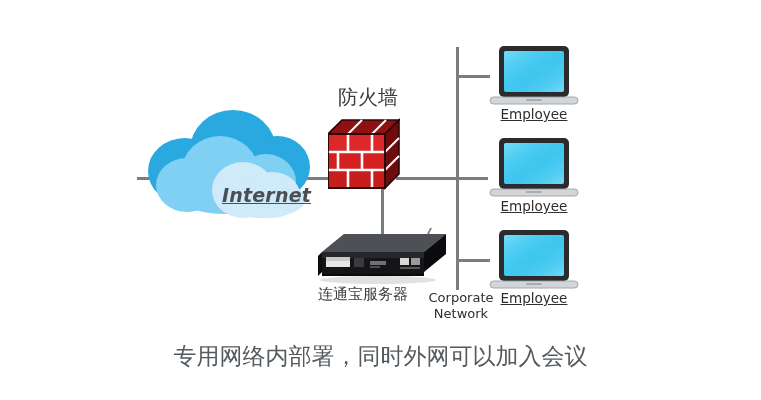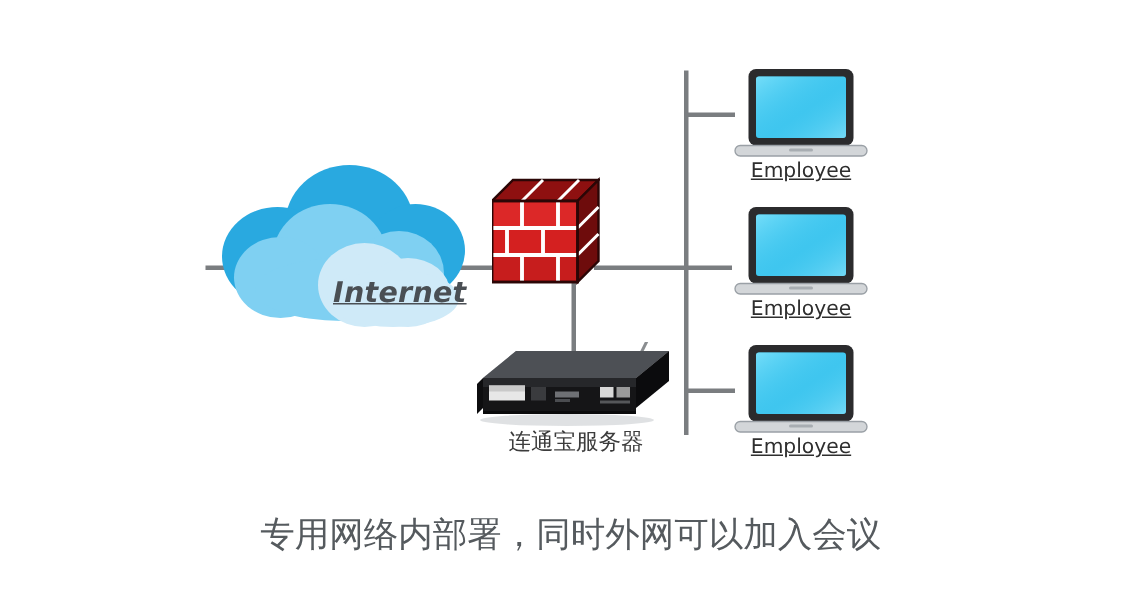--- a/index.html
+++ b/index.html
@@ -105,21 +105,20 @@
     height: 58px;
   }
   #server-label {
     position: absolute;
     left: 318px;
     top: 285px;
     font-size: 15px;
     color: #3c3c3c;
     white-space: nowrap;
     font-family: "DejaVu Sans", sans-serif;
-    margin-left: 21px;
   }
 
   
   #corp-label {
     position: absolute;
     left: 424px;
     top: 290px;
     width: 74px;
     text-align: center;
     font-size: 13px;
@@ -172,20 +171,21 @@
     <div class="cloud-lobe c-mid" style="left:8px;   top:48px;  width:62px; height:54px;"></div>
     <div class="cloud-lobe c-mid" style="left:88px;  top:44px;  width:60px; height:56px;"></div>
     <div class="cloud-lobe c-mid" style="left:22px;  top:62px;  width:116px;height:42px;"></div>
 
     <div class="cloud-lobe c-front" style="left:64px; top:52px;  width:62px; height:56px;"></div>
     <div class="cloud-lobe c-front" style="left:96px; top:62px;  width:56px; height:46px;"></div>
     <div class="cloud-lobe c-front" style="left:70px; top:70px;  width:88px; height:38px;"></div>
   </div>
   <div id="internet-label">Internet</div>
 
+  <div id="firewall-label">防火墙</div>
 
   <div id="firewall-group">
     <svg width="72" height="82" viewBox="0 0 72 82" xmlns="http://www.w3.org/2000/svg">
 
       <polygon points="0,16 14,2 71,2 57,16" fill="#8e1010" stroke="#2b0606" stroke-width="1.6"></polygon>
 
       <polygon points="57,16 71,2 71,56 57,70" fill="#6e0c0c" stroke="#2b0606" stroke-width="1.6"></polygon>
 
       <rect x="0" y="16" width="57" height="54" fill="#d42020" stroke="#2b0606" stroke-width="1.6"></rect>
 
@@ -293,16 +293,20 @@
       <rect x="93" y="30" width="9" height="7" fill="#9a9a9a"></rect>
       <rect x="82" y="39" width="20" height="2" fill="#55575a"></rect>
 
       <rect x="4" y="46" width="102" height="2" fill="#0a0a0b"></rect>
 
       <ellipse cx="60" cy="52" rx="58" ry="4" fill="#b9bcc0" opacity="0.45"></ellipse>
     </svg>
   </div>
   <div id="server-label">连通宝服务器</div>
 
+  <div id="corp-label">
+    <span>Corporate</span>
+    <span>Network</span>
+  </div>
 
   <div id="caption">专用网络内部署，同时外网可以加入会议</div>
 
 </div>
 
 </body></html>

